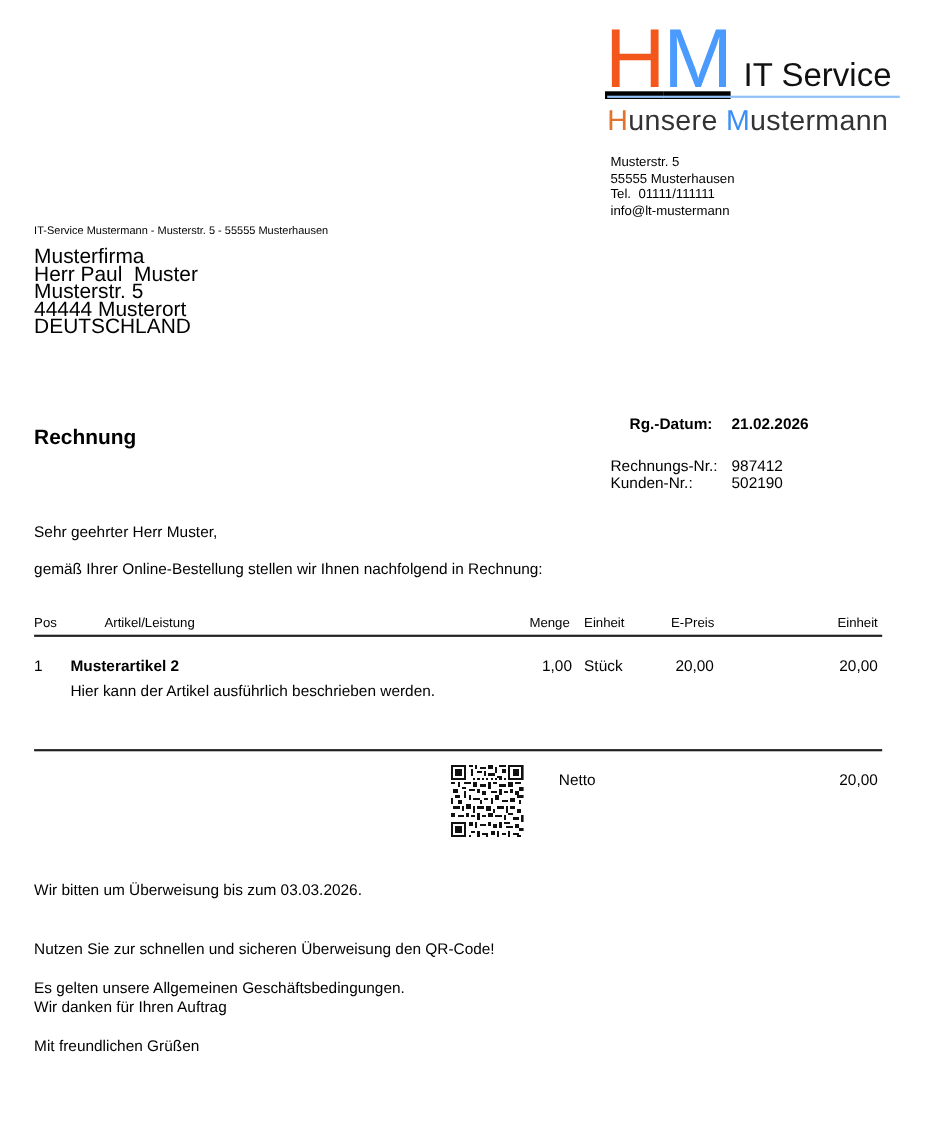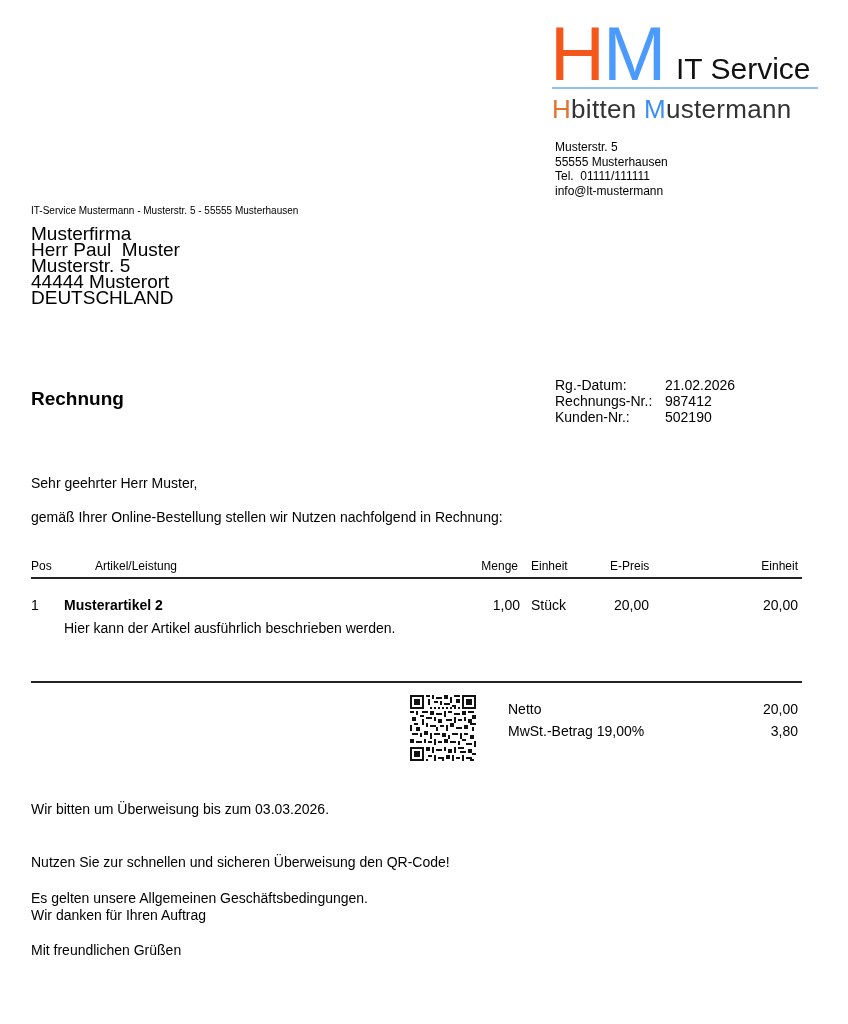--- a/index.html
+++ b/index.html
@@ -3,57 +3,57 @@
   <meta charset="utf-8">
   <style>
     html, body { margin: 0; padding: 0; }
     body {
       width: 848px; height: 1024px; position: relative; overflow: hidden;
       background: #ffffff; color: #000;
       font-family: "Liberation Sans", sans-serif;
     }
     .abs { position: absolute; }
     
-    .logo-hm { left: 550px; top: 14px; font-size: 76px; font-weight: 400; line-height: 80px; letter-spacing: -2px; }
+    .logo-hm { left: 550px; top: 14px; font-size: 76px; font-weight: 400; line-height: 80px; letter-spacing: -2px; text-decoration: underline; }
     .logo-h { color: #f4571b; }
     .logo-m { color: #4b9bff; }
     .logo-it { left: 676px; top: 52px; font-size: 30px; line-height: 34px; color: #111; letter-spacing: 0px; }
     .logo-line { left: 552px; top: 87px; width: 266px; height: 2px; background: #8fc1f7; }
     .logo-name { left: 552px; top: 93px; font-size: 26px; line-height: 32px; color: #333; letter-spacing: 0.3px; }
     .logo-name .c1 { color: #e0732e; }
     .logo-name .c2 { color: #3a8ef5; }
     
     .sender { left: 555px; top: 140px; font-size: 12px; line-height: 14.5px; }
     .return-line { left: 31px; top: 205px; font-size: 10px; line-height: 12px; }
     .recipient { left: 31px; top: 226px; font-size: 19px; line-height: 16px; }
     .title { left: 31px; top: 388px; font-size: 19px; font-weight: 700; }
     .meta { left: 555px; top: 377px; font-size: 14px; }
     .meta .row { display: flex; height: 16px; line-height: 16px; }
     .meta .row .k { width: 110px; }
-    .meta .row.bold { font-weight: 400; margin-bottom: 0; }
+    .meta .row.bold { font-weight: 700; margin-bottom: 22px; text-align: center; }
     .text14 { font-size: 14px; line-height: 16px; }
     .tbl-head { left: 31px; top: 558px; width: 771px; font-size: 12px; height: 16px; line-height: 16px; }
     .rule { left: 31px; width: 771px; height: 2px; background: #222; }
     .cell { position: absolute; white-space: nowrap; }
     .r { text-align: right; }
     .qr { left: 410px; top: 695px; width: 66px; height: 66px; }
     .totals { left: 508px; top: 700px; width: 290px; font-size: 14px; }
     .totals .row { display: flex; justify-content: space-between; height: 22px; line-height: 18px; }
     .ul { text-decoration: underline; text-underline-offset: 2px; }
   </style>
 </head>
 <body>
 
 <div class="abs logo-hm">
   <span class="logo-h">H</span><span class="logo-m">M</span>
 </div>
 <div class="abs logo-it">IT Service</div>
 <div class="abs logo-line"></div>
 <div class="abs logo-name">
-  <span class="c1">H</span><span>bitten </span><span class="c2">M</span><span>ustermann</span>
+  <span class="c1">H</span><span>unsere </span><span class="c2">M</span><span>ustermann</span>
 </div>
 
 <div class="abs sender">
   <div>Musterstr. 5</div>
   <div>55555 Musterhausen</div>
   <div style="white-space:pre">Tel.  01111/111111</div>
   <div>info@lt-mustermann</div>
 </div>
 
 <div class="abs return-line">IT-Service Mustermann - Musterstr. 5 - 55555 Musterhausen</div>
@@ -77,21 +77,21 @@
     <span class="k">Rechnungs-Nr.:</span>
     <span>987412</span>
   </div>
   <div class="row">
     <span class="k">Kunden-Nr.:</span>
     <span>502190</span>
   </div>
 </div>
 
 <div class="abs text14" style="left:31px; top:475px;">Sehr geehrter Herr Muster,</div>
-<div class="abs text14" style="left:31px; top:509px;">gemäß Ihrer Online-Bestellung stellen wir Nutzen nachfolgend in Rechnung:</div>
+<div class="abs text14" style="left:31px; top:509px;">gemäß Ihrer Online-Bestellung stellen wir Ihnen nachfolgend in Rechnung:</div>
 
 <div class="abs tbl-head">
   <span class="cell" style="left:0;">Pos</span>
   <span class="cell" style="left:33px;margin-left:31px;">Artikel/Leistung</span>
   <span class="cell r" style="right:284px;">Menge</span>
   <span class="cell" style="left:500px;">Einheit</span>
   <span class="cell" style="left:579px;">E-Preis</span>
   <span class="cell r" style="right:4px;">Einheit</span>
 </div>
 <div class="abs rule" style="top:577px;"></div>
@@ -127,23 +127,19 @@
                M9 30h2v1H9zM12 30h1v3h-1zM14 31h3v1h-3zM18 30h2v2h-2zM21 30h1v3h-1zM23 31h2v1h-2zM26 30h1v3h-1zM28 31h3v1h-3zM31 29h2v1h-2zM8 32h1v1H8zM16 32h1v1h-1zM30 32h2v1h-2z"></path>
     </g>
   </svg>
 </div>
 
 <div class="abs totals">
   <div class="row">
     <span>Netto</span>
     <span>20,00</span>
   </div>
-  <div class="row">
-    <span>MwSt.-Betrag 19,00%</span>
-    <span>3,80</span>
-  </div>
 </div>
 
 <div class="abs text14" style="left:31px; top:801px;">Wir bitten um Überweisung bis zum 03.03.2026.</div>
 <div class="abs text14" style="left:31px; top:854px;">Nutzen Sie zur schnellen und sicheren Überweisung den QR-Code!</div>
 <div class="abs text14" style="left:31px; top:890px;">Es gelten unsere Allgemeinen Geschäftsbedingungen.</div>
 <div class="abs text14" style="left:31px; top:907px;">Wir danken für Ihren Auftrag</div>
 <div class="abs text14" style="left:31px; top:942px;">Mit freundlichen Grüßen</div>
 
 </body></html>

